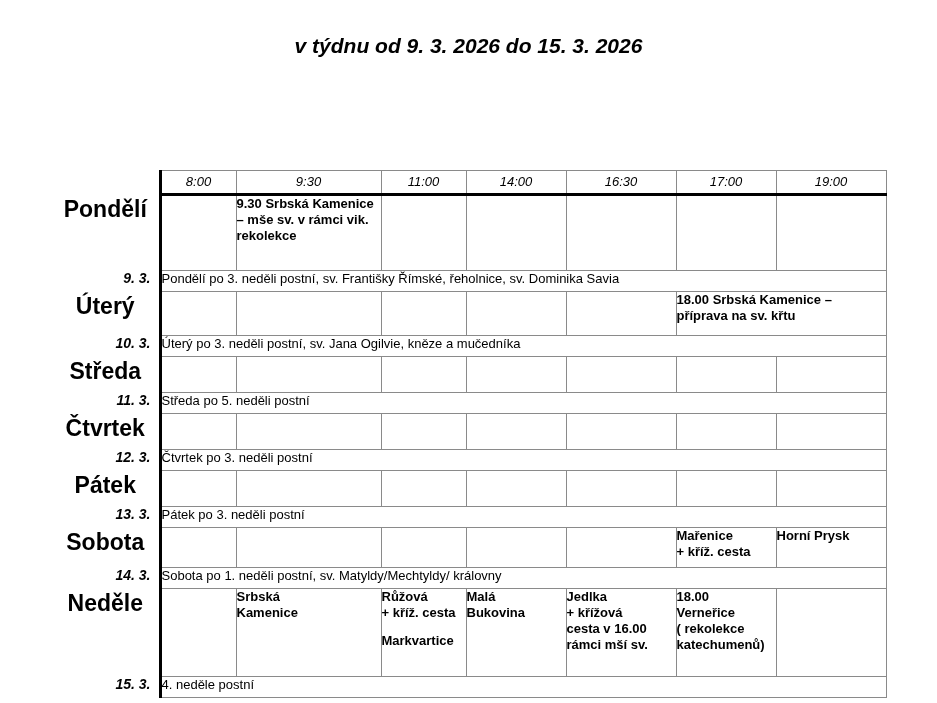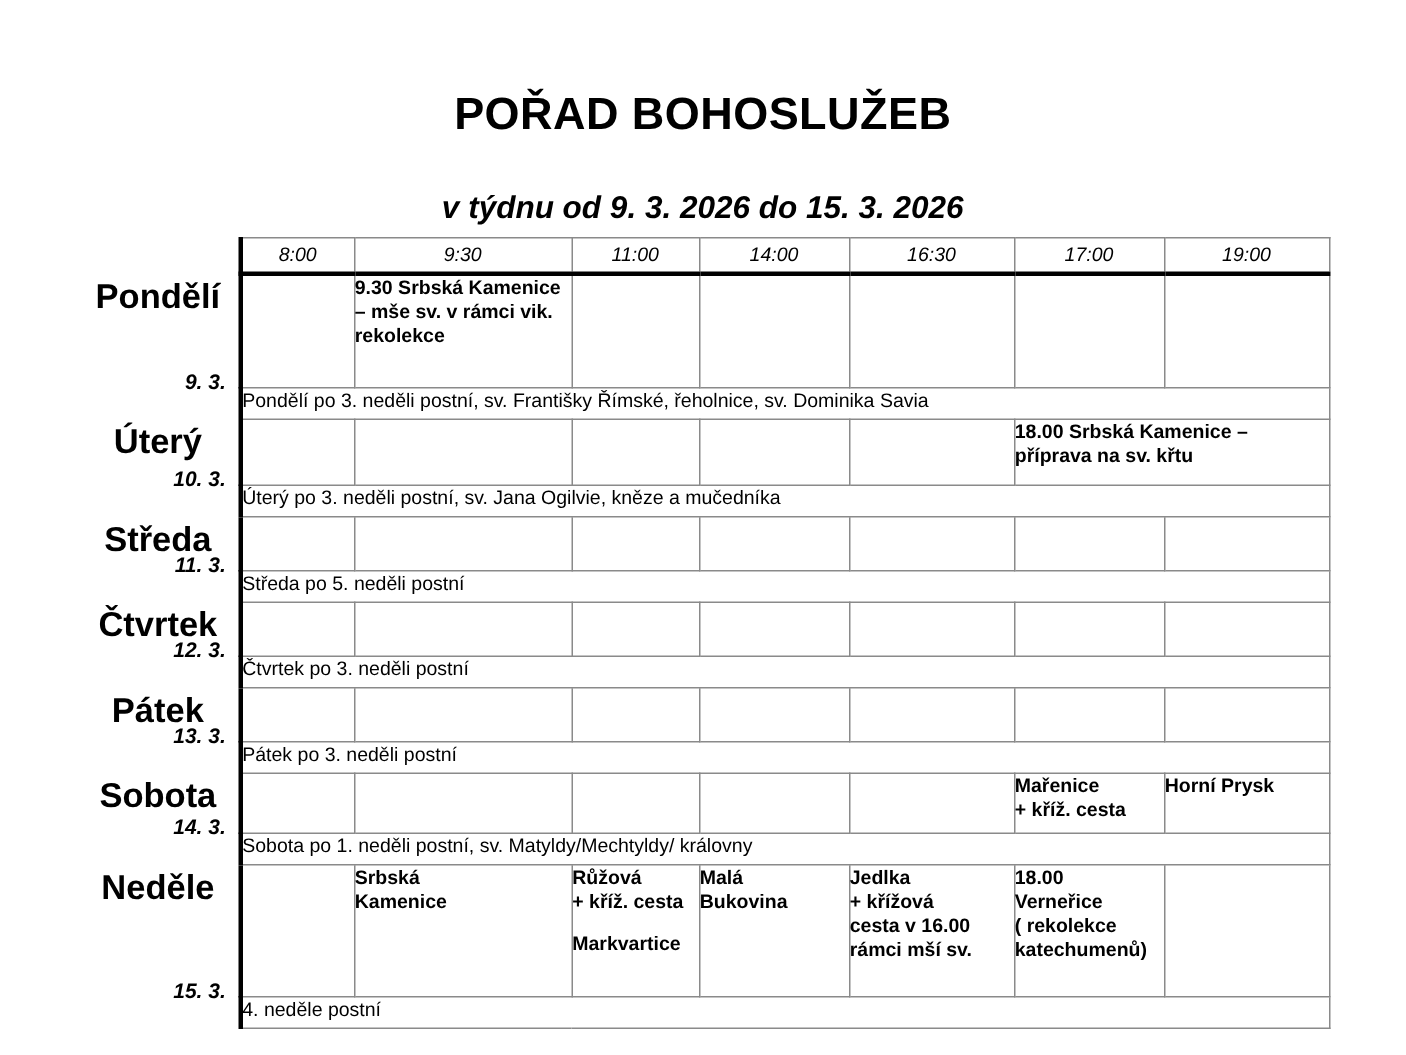--- a/index.html
+++ b/index.html
@@ -107,21 +107,21 @@
     font-size: 23px;
     font-weight: bold;
     line-height: 1.05;
     text-align: center;
     padding-top: 2px;
     white-space: nowrap;
   }
   .day-date {
     position: absolute;
     right: 8px;
-    bottom: 18px;
+    bottom: 6px;
     font-size: 14px;
     font-weight: bold;
     font-style: italic;
     white-space: nowrap;
   }
 
   
   .slot {
     padding: 3px 4px 3px 6px;
     font-size: 13px;
@@ -156,21 +156,20 @@
   tr.r-slots-sun  td { height: 88px; }
   tr.r-note td { height: 21px; }
 
   .pad-line { display: block; height: 12px; }
 </style>
 </head>
 <body>
 
 <div class="page">
 
-  <h1 class="doc-title">POŘAD BOHOSLUŽEB</h1>
   <h2 class="doc-subtitle">v týdnu od 9. 3. 2026 do 15. 3. 2026</h2>
 
   <div class="sched-wrap">
     <table class="sched">
       <colgroup>
         <col class="c-day">
           <col class="c-t0800">
           <col class="c-t0930">
           <col class="c-t1100">
         <col class="c-t1400">

